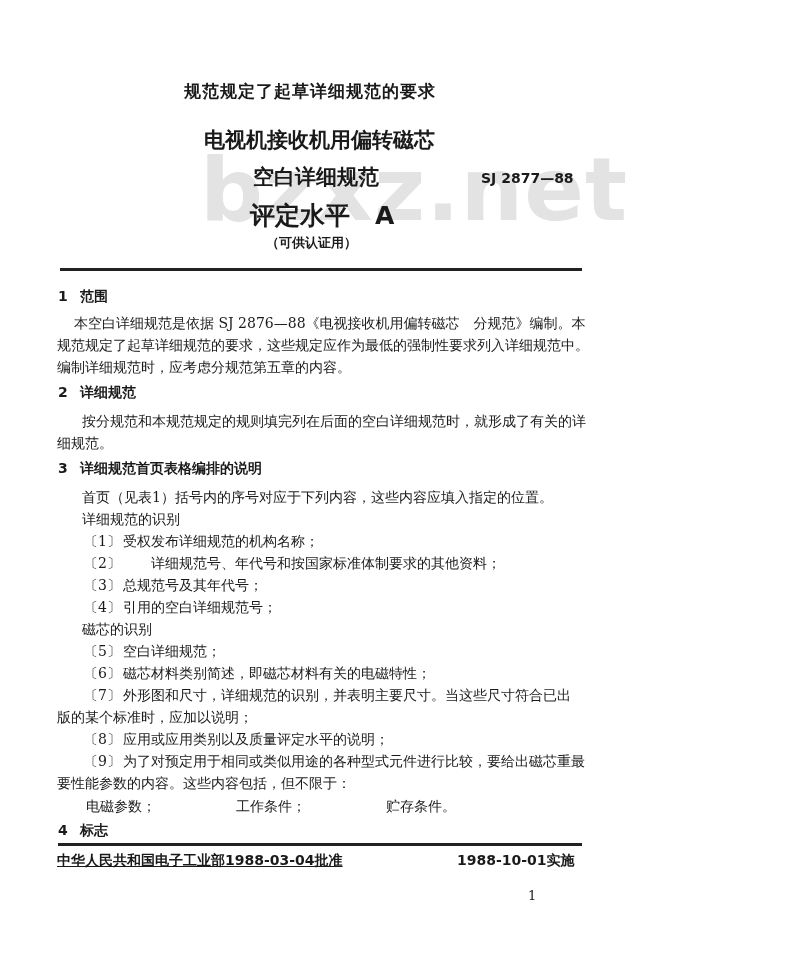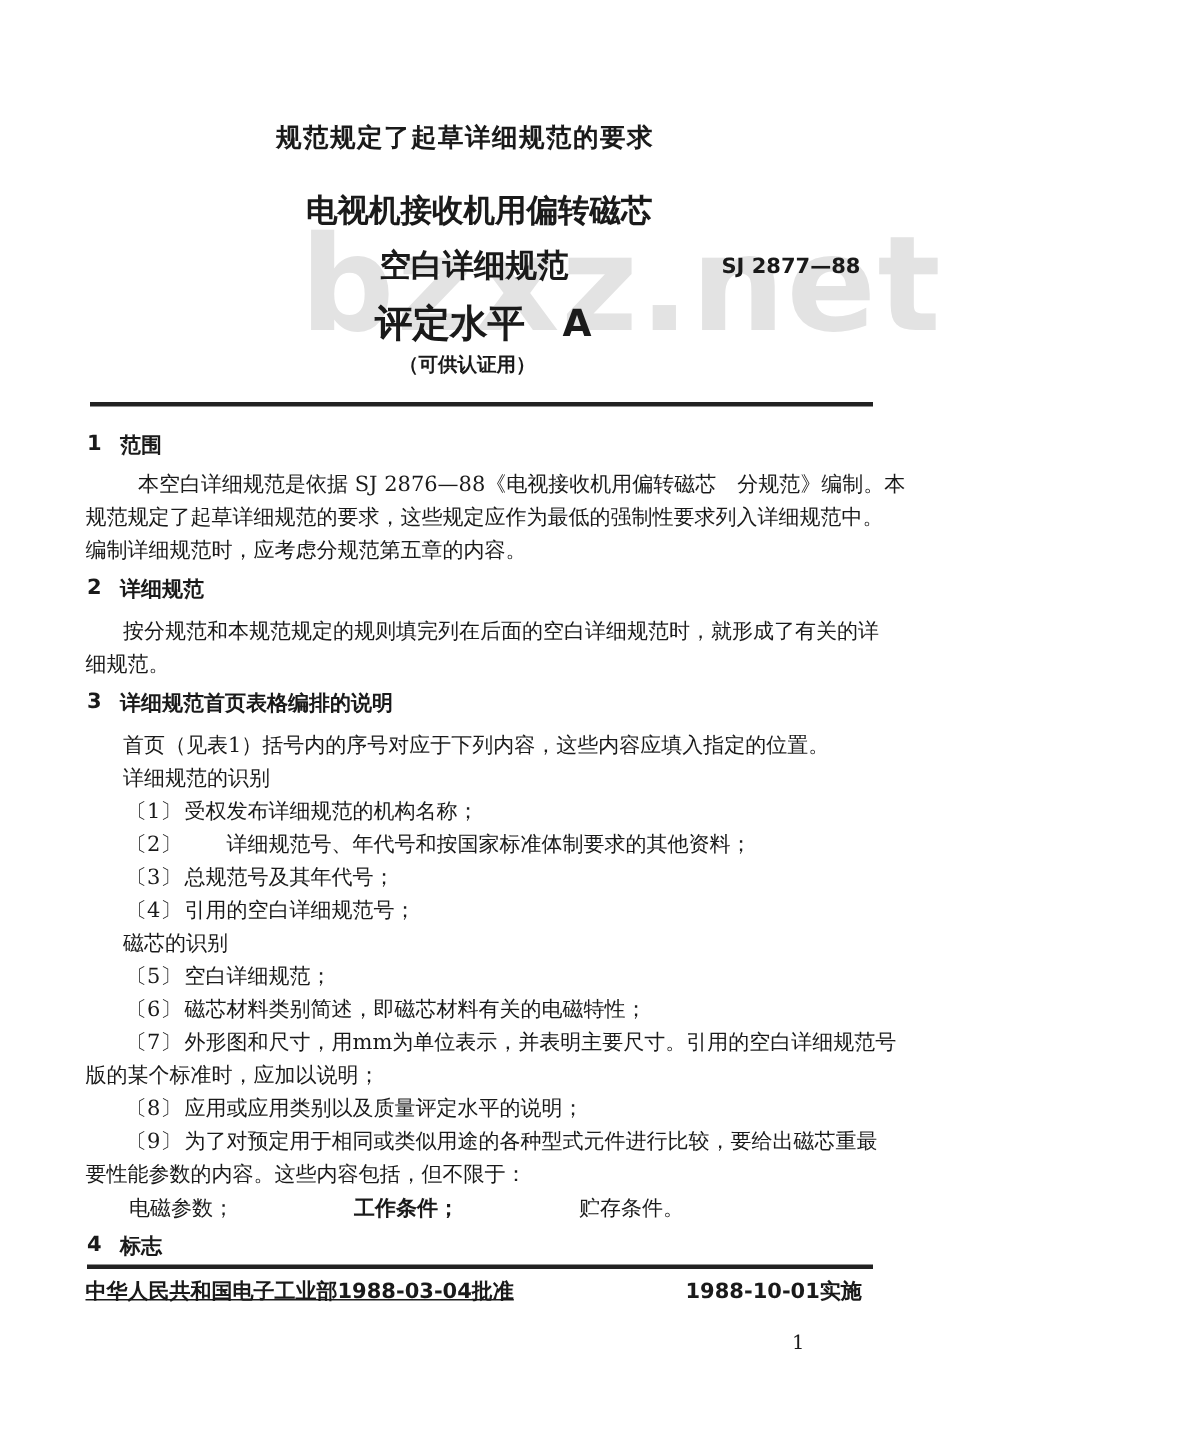--- a/index.html
+++ b/index.html
@@ -23,21 +23,21 @@
 <div class="abs t bold" style="left:204px; top:126px; font-size:21px;font-family:Liberation Mono, monospace;">电视机接收机用偏转磁芯</div>
 <div class="abs t bold" style="left:253px; top:163px; font-size:21px;">空白详细规范</div>
 <div class="abs t bold" style="left:481px; top:170px; font-size:14px;">SJ 2877—88</div>
 <div class="abs t bold" style="left:250px; top:199px; font-size:25px;">评定水平　A</div>
 <div class="abs t bold" style="left:266px; top:234px; font-size:13px;">（可供认证用）</div>
 
 <div class="rule" style="left:60px; top:268px; width:522px;"></div>
 
 <div class="abs t bold sect" style="left:58px; top:288px;">1</div>
 <div class="abs t bold sect" style="left:80px; top:288px;">范围</div>
-<div class="abs t body-text" style="left:92px; top:312px;text-align:center;">本空白详细规范是依据 SJ 2876—88《电视接收机用偏转磁芯　分规范》编制。本</div>
+<div class="abs t body-text" style="left:74px; top:312px;text-align:center;">本空白详细规范是依据 SJ 2876—88《电视接收机用偏转磁芯　分规范》编制。本</div>
 <div class="abs t body-text" style="left:57px; top:334px;">规范规定了起草详细规范的要求，这些规定应作为最低的强制性要求列入详细规范中。</div>
 <div class="abs t body-text" style="left:57px; top:356px;">编制详细规范时，应考虑分规范第五章的内容。</div>
 
 <div class="abs t bold sect" style="left:58px; top:384px;">2</div>
 <div class="abs t bold sect" style="left:80px; top:384px;">详细规范</div>
 <div class="abs t body-text" style="left:82px; top:410px;">按分规范和本规范规定的规则填完列在后面的空白详细规范时，就形成了有关的详</div>
 <div class="abs t body-text" style="left:57px; top:432px;">细规范。</div>
 
 <div class="abs t bold sect" style="left:58px; top:460px;">3</div>
 <div class="abs t bold sect" style="left:80px; top:460px;">详细规范首页表格编排的说明</div>
@@ -53,30 +53,30 @@
 <div class="abs t body-text" style="left:84px; top:596px;">〔4〕</div>
 <div class="abs t body-text" style="left:123px; top:596px;">引用的空白详细规范号；</div>
 
 <div class="abs t body-text" style="left:82px; top:618px;">磁芯的识别</div>
 
 <div class="abs t body-text" style="left:84px; top:640px;">〔5〕</div>
 <div class="abs t body-text" style="left:123px; top:640px;">空白详细规范；</div>
 <div class="abs t body-text" style="left:84px; top:662px;">〔6〕</div>
 <div class="abs t body-text" style="left:123px; top:662px;">磁芯材料类别简述，即磁芯材料有关的电磁特性；</div>
 <div class="abs t body-text" style="left:84px; top:684px;">〔7〕</div>
-<div class="abs t body-text" style="left:123px; top:684px;">外形图和尺寸，用mm为单位表示，并表明主要尺寸。引用的空白详细规范号</div>
+<div class="abs t body-text" style="left:123px; top:684px;">外形图和尺寸，详细规范的识别，并表明主要尺寸。当这些尺寸符合已出</div>
 <div class="abs t body-text" style="left:57px; top:706px;">版的某个标准时，应加以说明；</div>
 <div class="abs t body-text" style="left:84px; top:728px;">〔8〕</div>
 <div class="abs t body-text" style="left:123px; top:728px;">应用或应用类别以及质量评定水平的说明；</div>
 <div class="abs t body-text" style="left:84px; top:750px;">〔9〕</div>
 <div class="abs t body-text" style="left:123px; top:750px;">为了对预定用于相同或类似用途的各种型式元件进行比较，要给出磁芯重最</div>
 <div class="abs t body-text" style="left:57px; top:772px;">要性能参数的内容。这些内容包括，但不限于：</div>
 
 <div class="abs t body-text" style="left:86px; top:795px;">电磁参数；</div>
-<div class="abs t body-text" style="left:236px; top:795px;font-weight:bold;">工作条件；</div>
+<div class="abs t body-text" style="left:236px; top:795px;">工作条件；</div>
 <div class="abs t body-text" style="left:386px; top:795px;">贮存条件。</div>
 
 <div class="abs t bold sect" style="left:58px; top:822px;">4</div>
 <div class="abs t bold sect" style="left:80px; top:822px;">标志</div>
 
 <div class="rule" style="left:58px; top:843px; width:524px;"></div>
 <div class="abs t bold" style="left:57px; top:852px; font-size:14px;text-decoration:underline;">中华人民共和国电子工业部1988-03-04批准</div>
 <div class="abs t bold" style="left:457px; top:852px; font-size:14px;">1988-10-01实施</div>
 <div class="abs t" style="left:528px; top:888px; font-size:13px;">1</div>
 

